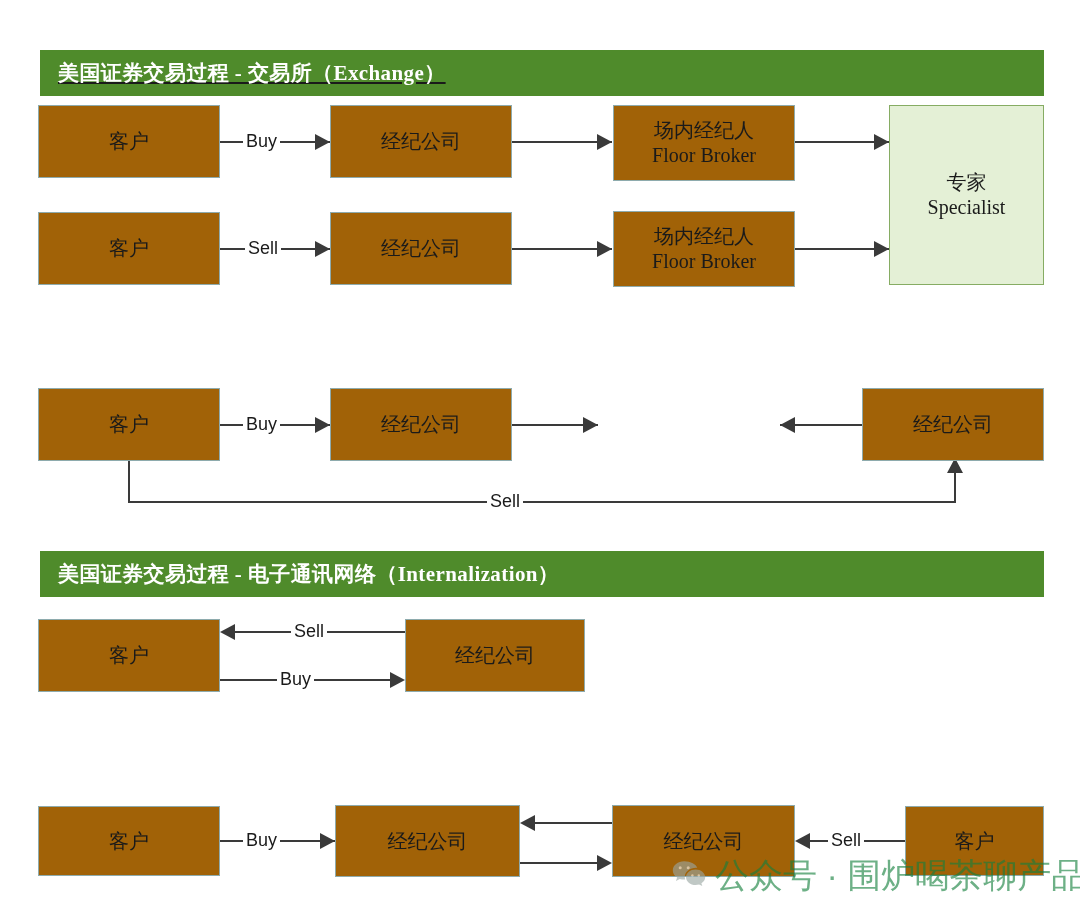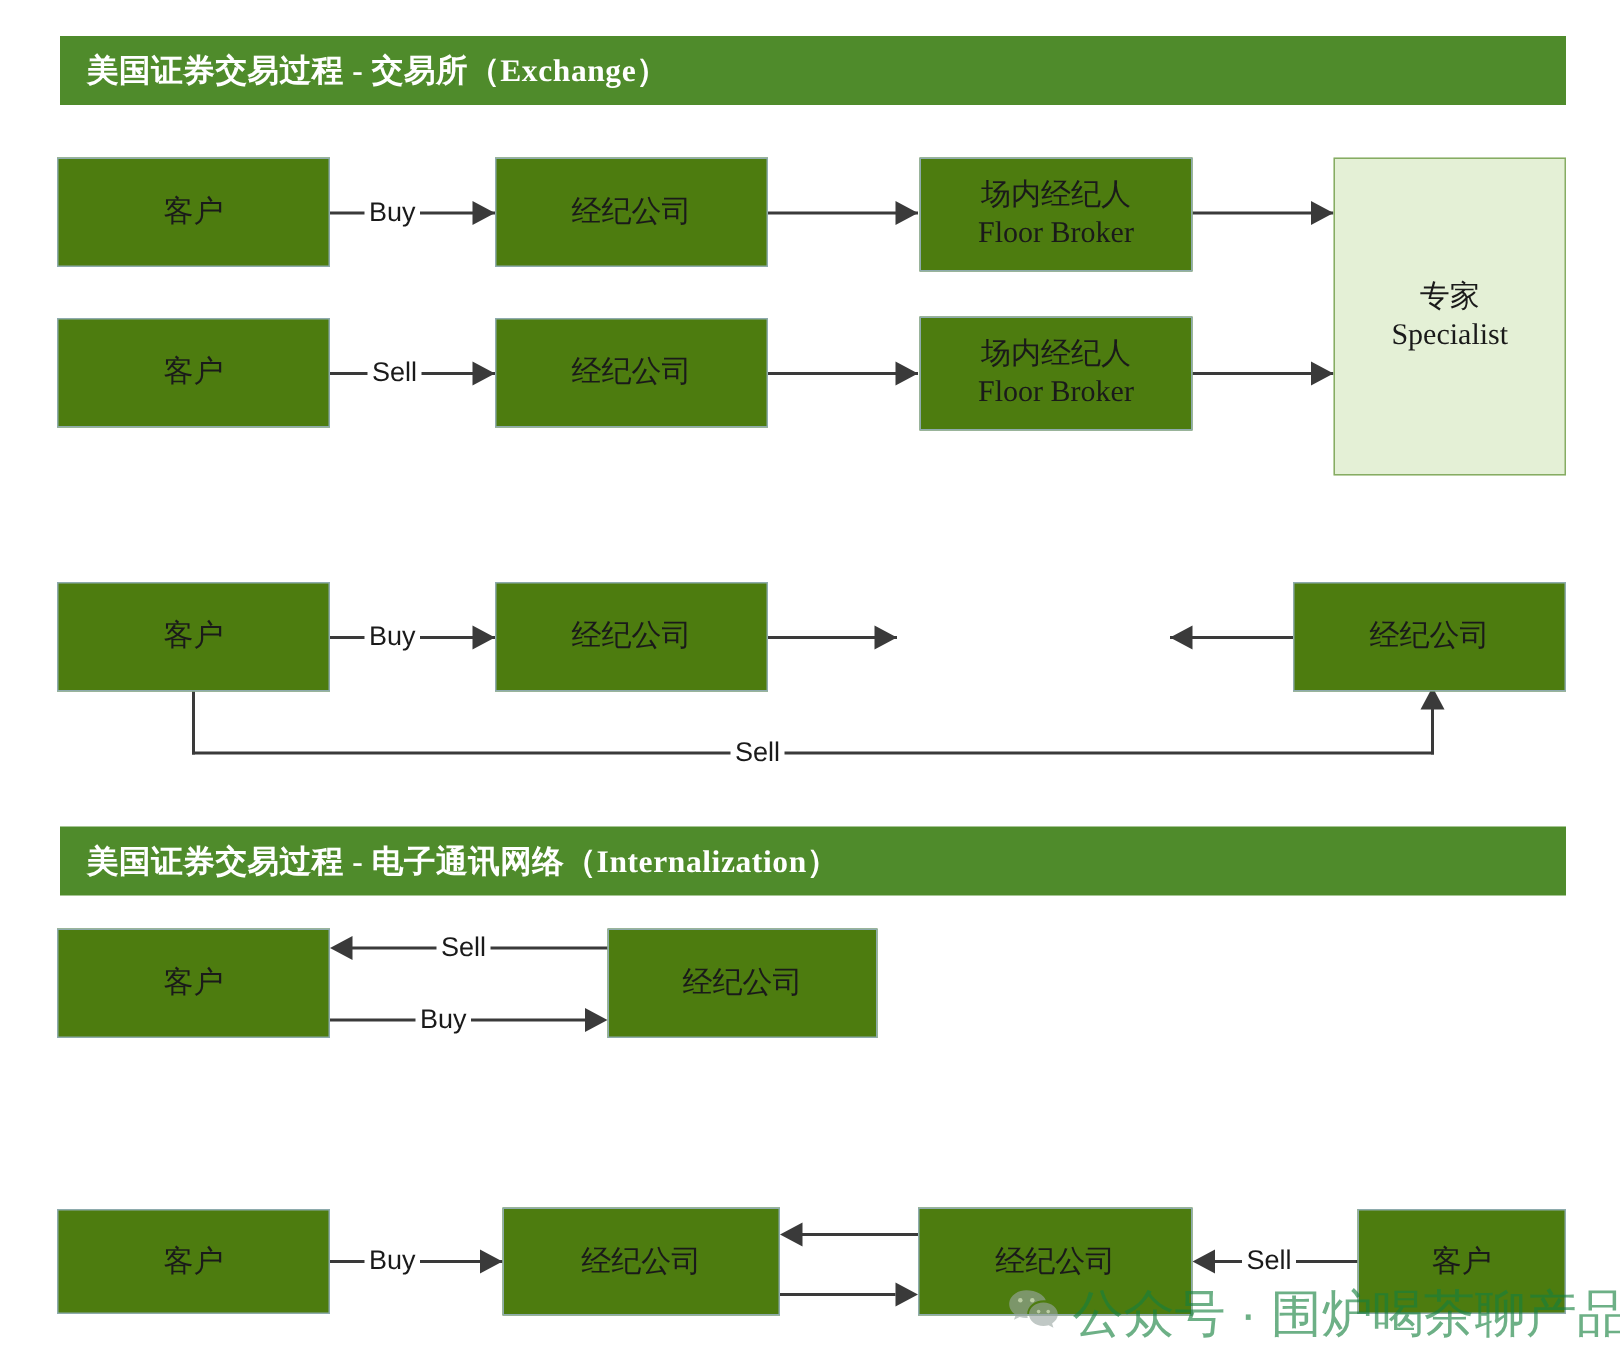--- a/index.html
+++ b/index.html
@@ -32,31 +32,31 @@
     padding-left: 18px;
   }
   .title-bar .title-text {
     color: #ffffff;
     font-family: "Liberation Serif", "DejaVu Serif", serif;
     font-size: 21px;
     font-weight: bold;
     letter-spacing: 0.4px;
     white-space: nowrap;
   }
-  #bar-1 { top: 24px; }
+  #bar-1 { top: 50px; text-decoration: underline; }
   #bar-2 { top: 321px; }
   #bar-3 { top: 551px; }
   #bar-4 { top: 736px; }
 
   
   .node {
     position: absolute;
     box-sizing: border-box;
     border: 1.6px solid #8eabad;
-    background: #4d7c0f;
+    background: #a16207;
     display: flex;
     flex-direction: column;
     align-items: center;
     justify-content: center;
     text-align: center;
     font-family: "Liberation Serif", "DejaVu Serif", serif;
     font-size: 20px;
     color: #1a1a1a;
     line-height: 1.25;
     z-index: 3;
@@ -182,21 +182,21 @@
   <div class="arrow right" style="left:597px; top:241px;"></div>
 
   <div class="node" style="left:613px; top:211px; width:182px; height:76px;">
     <span class="ln">场内经纪人</span>
     <span class="ln latin">Floor Broker</span>
   </div>
 
   <div class="hline" style="left:795px; top:248px; width:94px;"></div>
   <div class="arrow right" style="left:874px; top:241px;"></div>
 
-  <div class="node green" style="left:889px; top:105px; width:155px; height:212px;">
+  <div class="node green" style="left:889px; top:105px; width:155px; height:180px;">
     <span class="ln">专家</span>
     <span class="ln latin">Specialist</span>
   </div>
 
 
   <div class="node" style="left:38px; top:388px; width:182px; height:73px;">
     <span class="ln">客户</span>
   </div>
 
   <div class="hline" style="left:220px; top:424px; width:110px;"></div>

